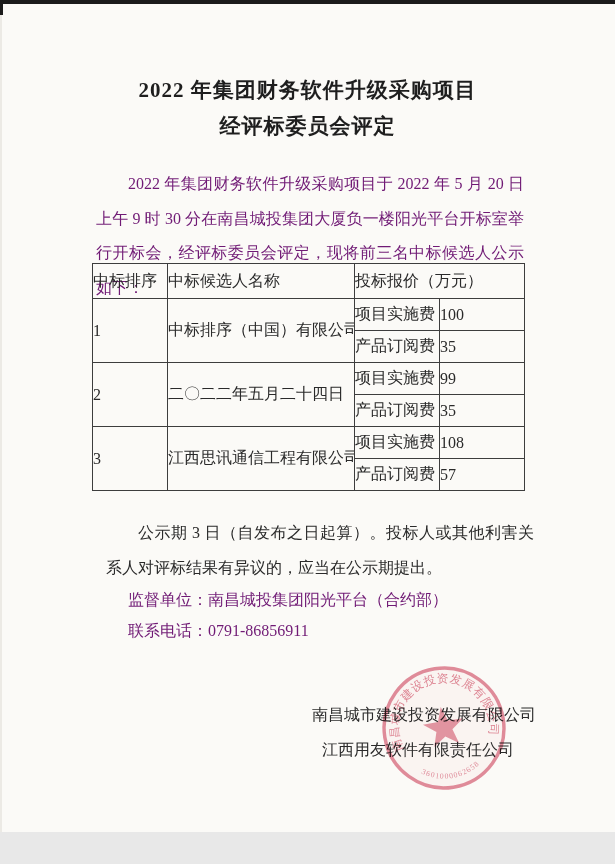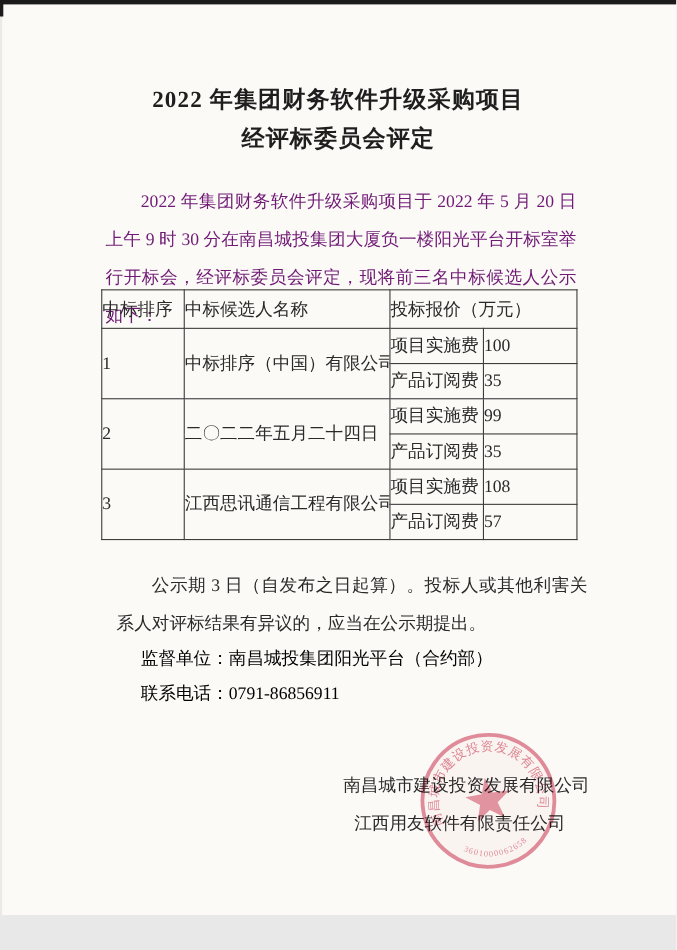--- a/index.html
+++ b/index.html
@@ -70,21 +70,21 @@
     line-height: 34.5px;
     text-align: justify;
     text-indent: 2em;
     color: #2a2a2a;
   }
   .line-indent {
     position: absolute;
     left: 128px;
     font-size: 16px;
     line-height: 22px;
-    color: #000000;
+    color: #701a75;
     white-space: nowrap;
   }
   .supervisor-line { top: 589px; }
   .phone-line { top: 620px; text-align: center; }
 
   .signature {
     position: absolute;
     top: 697px; left: 312px; width: 212px;
     text-align: center;
     font-size: 16px;

